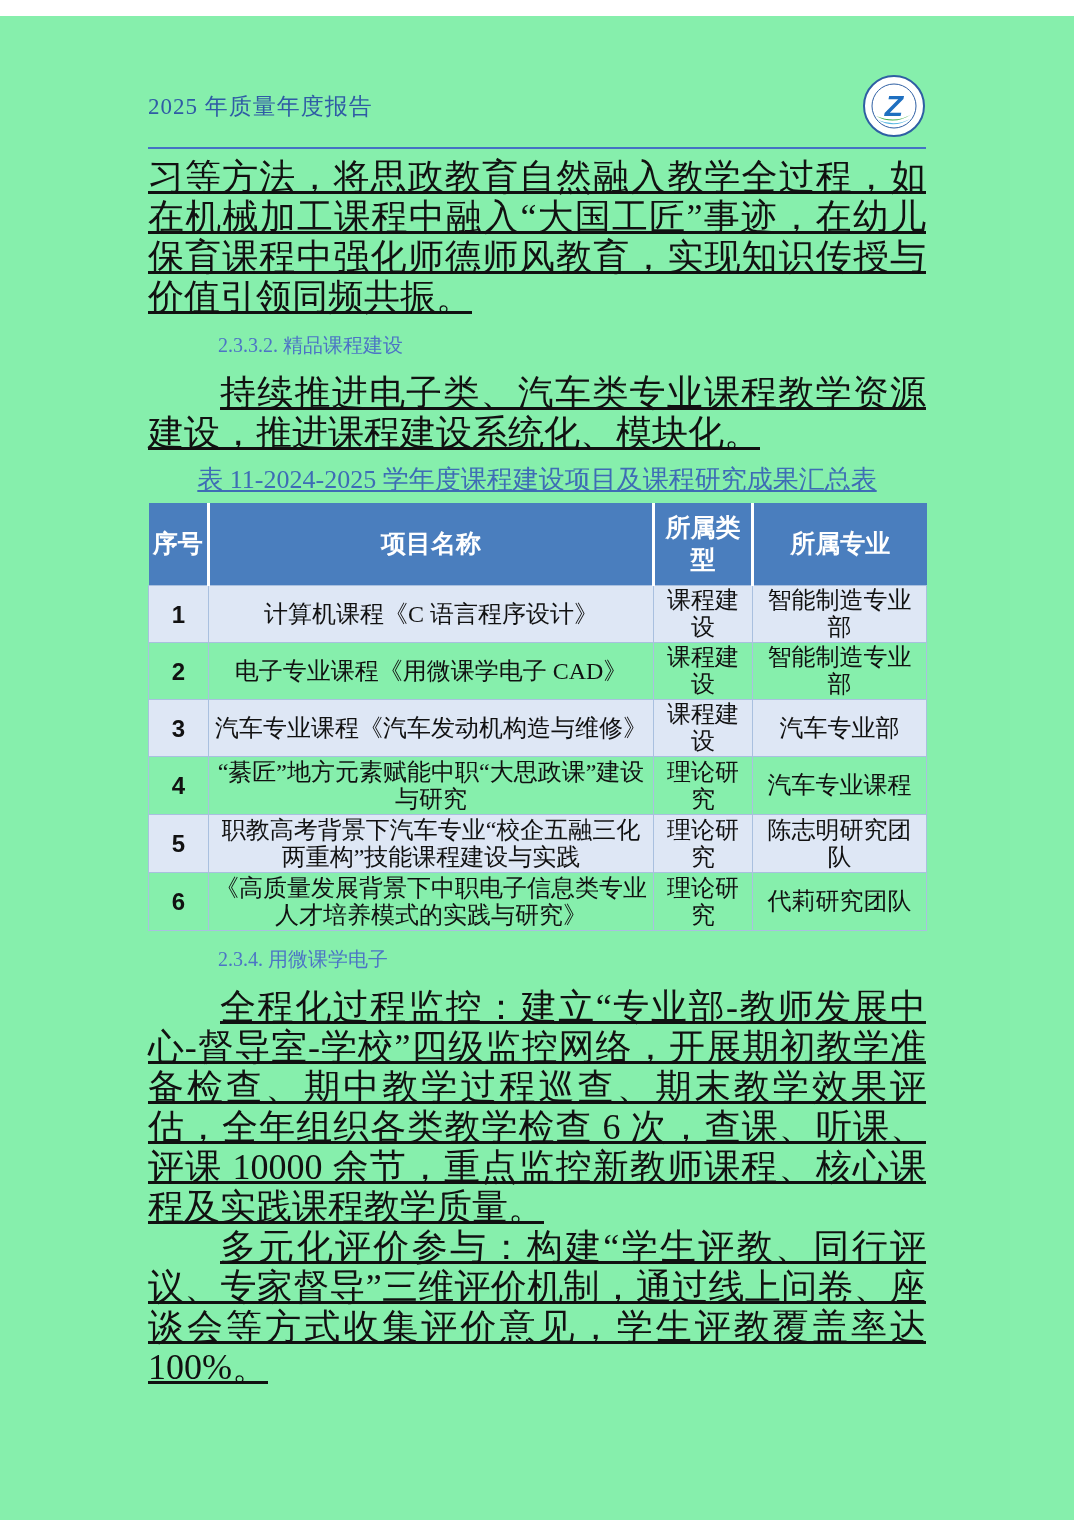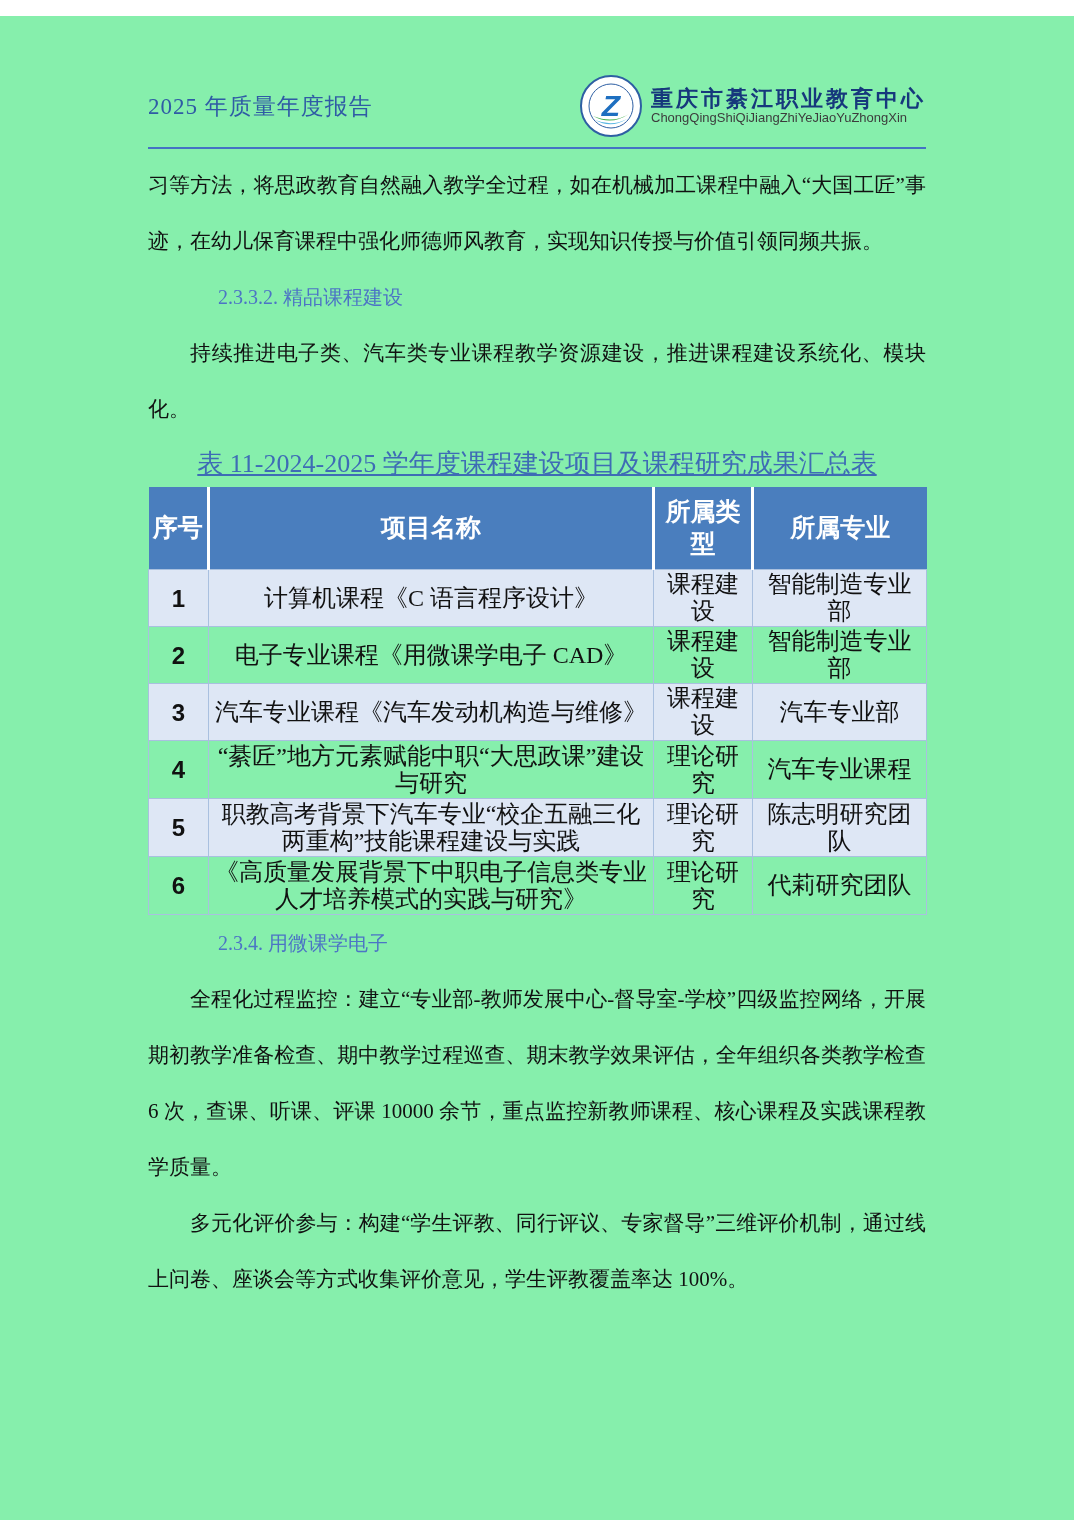--- a/index.html
+++ b/index.html
@@ -15,21 +15,21 @@
   .hdr-row { display:flex; justify-content:space-between; align-items:center; padding-top:58px; }
   .hdr-title { color:#2F5BA5; font-size:23px; letter-spacing:1px; }
   .logo-wrap { display:flex; align-items:center; gap:8px; }
   .logo-wrap svg { width:64px; height:64px; display:block; }
   .school-names { display:flex; flex-direction:column; line-height:1.15; }
   .school-cn { color:#16387C; font-size:22px; font-weight:bold; letter-spacing:3px; }
   .school-py { color:#3c3c3c; font-size:13px; font-family:"Liberation Sans","DejaVu Sans",sans-serif; }
   .hdr-rule { border-bottom:2px solid #4472C4; margin-top:9px; }
 
   
-  p.body { font-size:21px; line-height:56px; text-align:justify; margin:0; }
+  p.body { font-size:36px; line-height:40px; text-align:justify; margin:0;text-decoration:underline; }
   p.cont { margin-top:8px; }
   p.indent { text-indent:2em; }
   h3.sec {
     color:#4C74C5; font-size:20px; font-weight:normal;
     margin:8px 0 8px 70px; line-height:40px;
   }
 
   
   .tbl-caption { color:#3E6CB5; font-size:26px; text-align:center; margin:10px 0 6px; line-height:34px;text-decoration:underline; }
   table.rpt { width:100%; border-collapse:collapse; table-layout:fixed; font-size:24px; }
@@ -57,24 +57,20 @@
       <div class="logo-wrap">
         <span>
           <svg viewBox="0 0 64 64">
             <circle cx="32" cy="32" r="30" fill="#fff" stroke="#2E5FA3" stroke-width="2"></circle>
             <circle cx="32" cy="32" r="22" fill="#fff" stroke="#2E5FA3" stroke-width="1"></circle>
             <text x="32" y="42" text-anchor="middle" font-size="30" font-weight="bold" fill="#1E6FC0" font-family="Liberation Sans, sans-serif" font-style="italic">Z</text>
             <path d="M14 42 Q32 52 50 40 Q34 50 14 42 Z" fill="#3FAE49"></path>
             <path d="M16 46 Q32 55 48 45 Q33 53 16 46 Z" fill="#57B7E3"></path>
           </svg>
         </span>
-        <div class="school-names">
-          <span class="school-cn">重庆市綦江职业教育中心</span>
-          <span class="school-py">ChongQingShiQiJiangZhiYeJiaoYuZhongXin</span>
-        </div>
       </div>
     </div>
     <div class="hdr-rule"></div>
 
     <p class="body cont">习等方法，将思政教育自然融入教学全过程，如在机械加工课程中融入“大国工匠”事迹，在幼儿保育课程中强化师德师风教育，实现知识传授与价值引领同频共振。</p>
 
     <h3 class="sec">2.3.3.2. 精品课程建设</h3>
 
     <p class="body indent">持续推进电子类、汽车类专业课程教学资源建设，推进课程建设系统化、模块化。</p>
 

